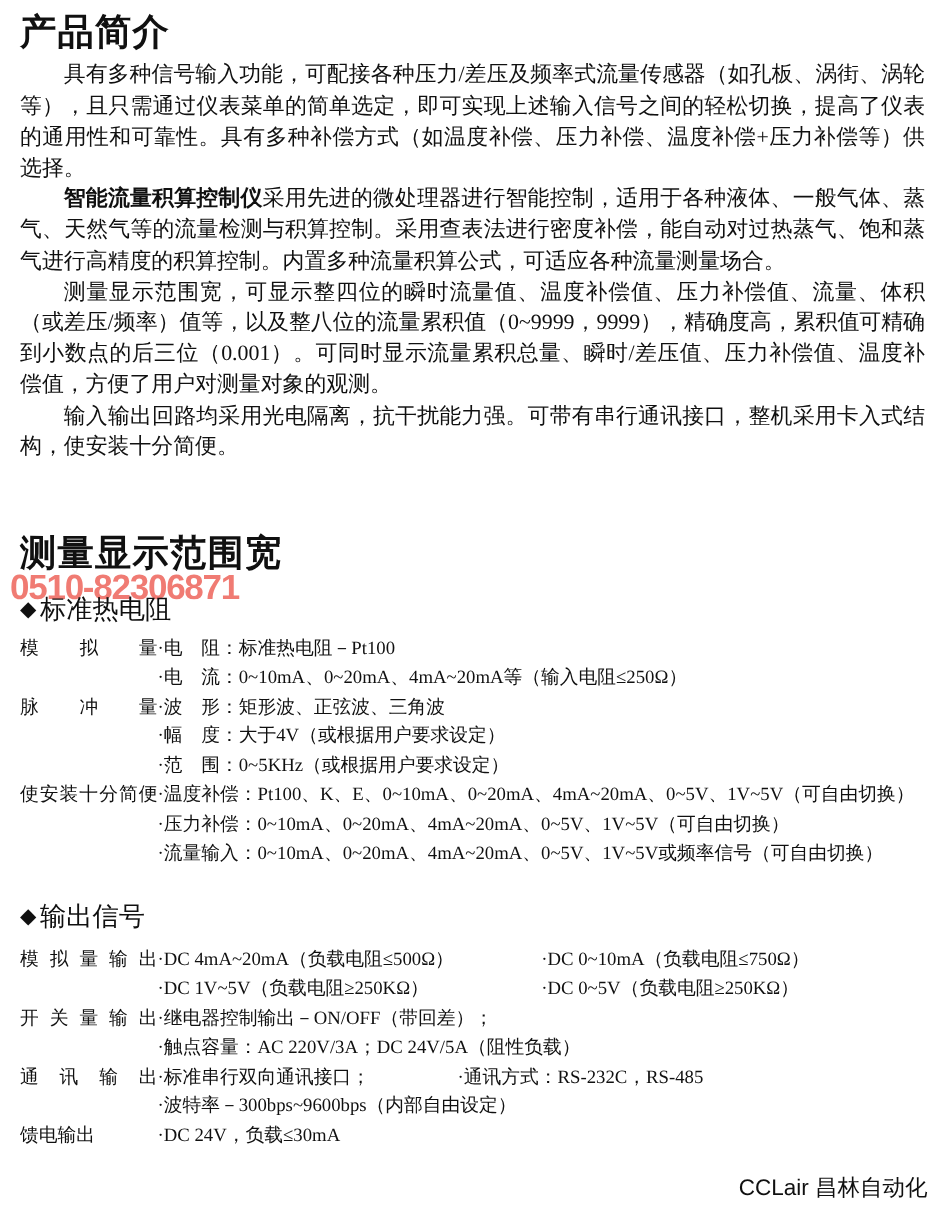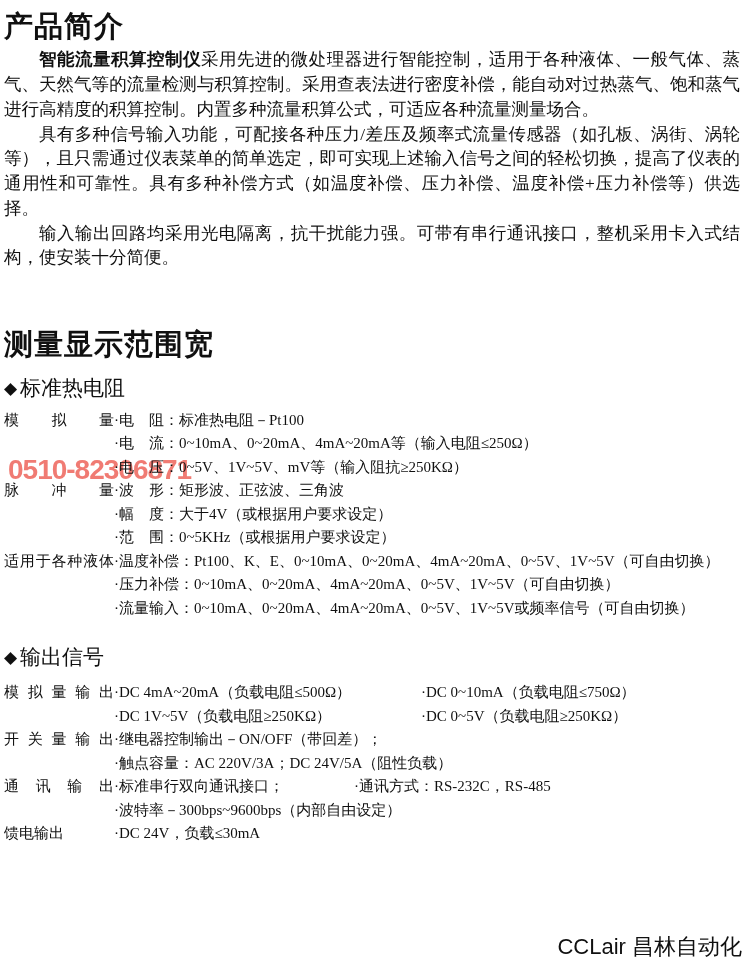--- a/index.html
+++ b/index.html
@@ -4,21 +4,21 @@
 <style>
   html,body{margin:0;padding:0;background:#ffffff;}
   .page{
     position:relative;
     width:750px;height:970px;
     background:#ffffff;
     color:#101010;
     font-family:"Liberation Serif","DejaVu Serif",serif;
     overflow:hidden;
   }
-  .content{position:relative;z-index:1;padding:0 10px 0 4px;}
+  .content{position:relative;z-index:1;padding:0 10px 0 16px;}
   .watermark{
     position:absolute;left:8px;top:456px;z-index:0;
     font-family:"Liberation Sans","DejaVu Sans",sans-serif;
     font-weight:bold;font-size:28px;line-height:1;
     letter-spacing:-1px;
     color:rgba(236,86,76,0.78);
     white-space:nowrap;
   }
   .h1{
     font-family:"Liberation Sans","DejaVu Sans",sans-serif;
@@ -51,66 +51,66 @@
     -moz-text-align-last:justify;
   }
   .slabel.compact{text-align:right;text-align-last:left;-moz-text-align-last:left;}
   .sitems{flex:1;}
   .sline{white-space:nowrap;}
   .ocell{display:inline-block;width:307px;}
   .ocell.w240{display:inline-block;width:240px;}
   .footer{
     position:absolute;right:8px;bottom:8px;z-index:1;
     font-family:"Liberation Sans","DejaVu Sans",sans-serif;
-    font-size:22px;color:#101010;white-space:nowrap;
+    font-size:18px;color:#101010;white-space:nowrap;
   }
 </style>
 </head>
 <body>
 
 <div class="page">
 
   <div class="watermark">0510-82306871</div>
 
   <div class="content">
 
     <div class="h1">产品简介</div>
 
     <div class="intro-block">
+      <p class="intro">具有多种信号输入功能，可配接各种压力/差压及频率式流量传感器（如孔板、涡街、涡轮等），且只需通过仪表菜单的简单选定，即可实现上述输入信号之间的轻松切换，提高了仪表的通用性和可靠性。具有多种补偿方式（如温度补偿、压力补偿、温度补偿+压力补偿等）供选择。</p>
       <p class="intro"><span class="lead">智能流量积算控制仪</span><span>采用先进的微处理器进行智能控制，适用于各种液体、一般气体、蒸气、天然气等的流量检测与积算控制。采用查表法进行密度补偿，能自动对过热蒸气、饱和蒸气进行高精度的积算控制。内置多种流量积算公式，可适应各种流量测量场合。</span></p>
-      <p class="intro">具有多种信号输入功能，可配接各种压力/差压及频率式流量传感器（如孔板、涡街、涡轮等），且只需通过仪表菜单的简单选定，即可实现上述输入信号之间的轻松切换，提高了仪表的通用性和可靠性。具有多种补偿方式（如温度补偿、压力补偿、温度补偿+压力补偿等）供选择。</p>
+      <p class="intro">测量显示范围宽，可显示整四位的瞬时流量值、温度补偿值、压力补偿值、流量、体积（或差压/频率）值等，以及整八位的流量累积值（0~9999，9999），精确度高，累积值可精确到小数点的后三位（0.001）。可同时显示流量累积总量、瞬时/差压值、压力补偿值、温度补偿值，方便了用户对测量对象的观测。</p>
       <p class="intro">输入输出回路均采用光电隔离，抗干扰能力强。可带有串行通讯接口，整机采用卡入式结构，使安装十分简便。</p>
     </div>
 
     <div class="h1 second">测量显示范围宽</div>
 
     <div class="subhead">
       <span class="diamond">◆</span>
       <span>标准热电阻</span>
     </div>
 
     <div class="spec">
       <div class="srow">
         <div class="slabel">模拟量</div>
         <div class="sitems">
           <div class="sline">·电　阻：标准热电阻－Pt100</div>
           <div class="sline">·电　流：0~10mA、0~20mA、4mA~20mA等（输入电阻≤250Ω）</div>
-          <div class="sline">·电　压：0~5V、1V~5V、mV等（输入阻抗≥250KΩ）</div>
         </div>
       </div>
       <div class="srow">
         <div class="slabel">脉冲量</div>
         <div class="sitems">
           <div class="sline">·波　形：矩形波、正弦波、三角波</div>
           <div class="sline">·幅　度：大于4V（或根据用户要求设定）</div>
           <div class="sline">·范　围：0~5KHz（或根据用户要求设定）</div>
         </div>
       </div>
       <div class="srow">
-        <div class="slabel">适用于各种液体</div>
+        <div class="slabel">使安装十分简便</div>
         <div class="sitems">
           <div class="sline">·温度补偿：Pt100、K、E、0~10mA、0~20mA、4mA~20mA、0~5V、1V~5V（可自由切换）</div>
           <div class="sline">·压力补偿：0~10mA、0~20mA、4mA~20mA、0~5V、1V~5V（可自由切换）</div>
           <div class="sline">·流量输入：0~10mA、0~20mA、4mA~20mA、0~5V、1V~5V或频率信号（可自由切换）</div>
         </div>
       </div>
     </div>
 
     <div class="subhead second">
       <span class="diamond">◆</span>

